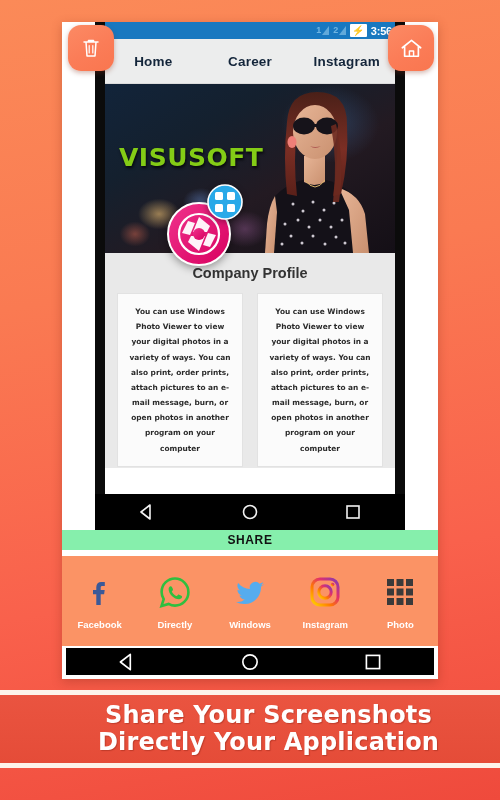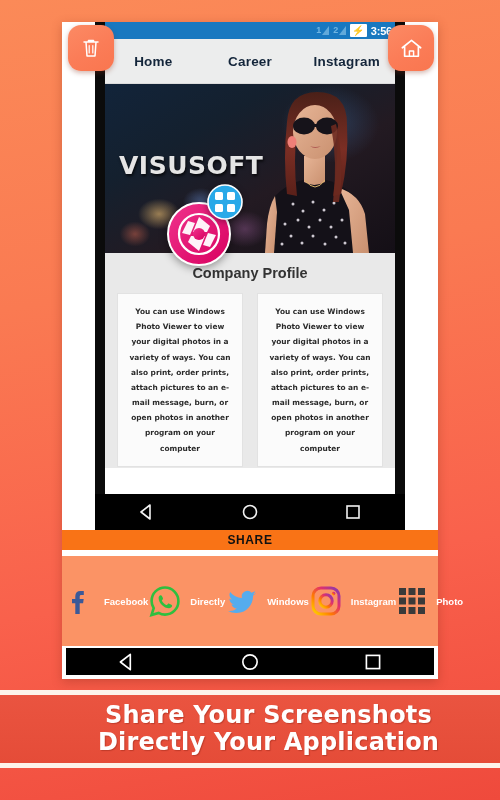--- a/index.html
+++ b/index.html
@@ -87,22 +87,22 @@
       radial-gradient(ellipse 22px 18px at 30px 150px, rgba(255,120,90,.40), transparent 70%),
       radial-gradient(ellipse 34px 26px at 140px 145px, rgba(200,120,200,.30), transparent 70%),
       radial-gradient(ellipse 70px 55px at 225px 40px, rgba(60,100,150,.45), transparent 70%),
       linear-gradient(150deg,#12243a 0%,#14202e 30%,#231a22 60%,#140f16 100%);
     filter:blur(.4px);
   }
   
   #hero-person { position:absolute; right:8px; bottom:0; width:146px; height:169px; }
 
   #hero-title {
-    position:absolute; left:14px; top:67px;
-    color:#e5e5e5; font-size:25px; font-weight:bold;
+    position:absolute; left:14px; top:59px;
+    color:#84cc16; font-size:25px; font-weight:bold;
     letter-spacing:.5px;
     text-shadow:1px 2px 3px rgba(0,0,0,.75);
     font-family:"DejaVu Sans", sans-serif;
   }
 
   
   #fab-shutter {
     position:absolute; left:72px; top:180px;
     width:64px; height:64px; z-index:40;
     filter:drop-shadow(0 2px 4px rgba(0,0,0,.4));
@@ -135,32 +135,32 @@
     position:absolute; left:0; bottom:0; width:310px; height:36px;
     background:#000;
     display:flex; align-items:center; justify-content:space-around;
   }
   .navglyph { opacity:.95; }
 
   
   #share-label {
     position:absolute; left:0; top:508px; width:376px; height:20px;
     display:flex; align-items:center; justify-content:center;
-    background:#f97316;
+    background:#86efac;
     color:#111; font-size:12px; font-weight:bold; letter-spacing:.6px;
   }
 
   
   #share-sheet {
     position:absolute; left:0; top:534px; width:376px; height:90px;
     background:#fb9365;
     display:flex; align-items:center;
   }
   .share-item {
-    flex:1; display:flex; flex-direction:row; align-items:center; gap:8px;
+    flex:1; display:flex; flex-direction:column; align-items:center; gap:8px;
   }
   .share-ico { height:38px; display:flex; align-items:center; justify-content:center; }
   .share-lbl { color:#ffffff; font-size:9.5px; font-weight:bold; }
 
   
   #system-navbar {
     position:absolute; left:4px; top:626px; width:368px; height:27px;
     background:#000;
     display:flex; align-items:center; justify-content:space-around;
   }

